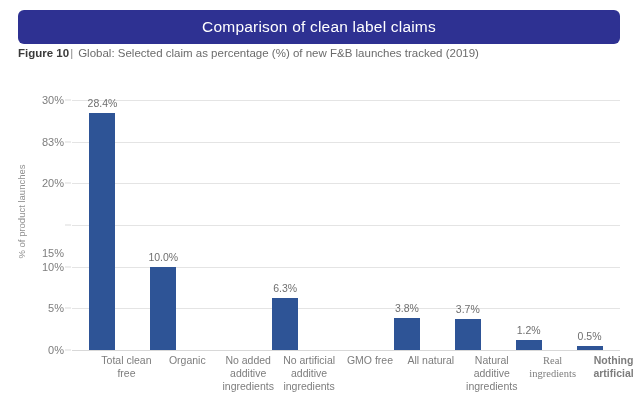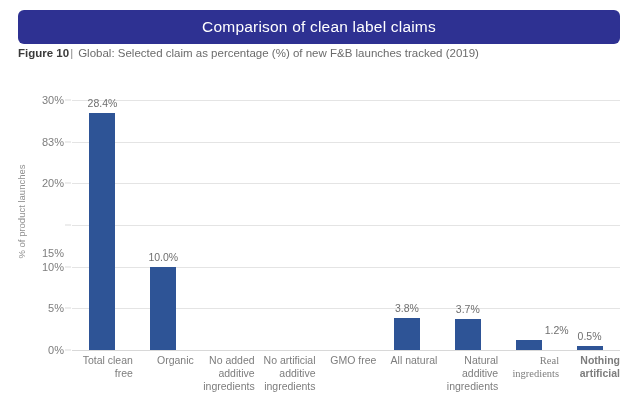--- a/index.html
+++ b/index.html
@@ -152,24 +152,25 @@
   .xlabels {
     position: absolute;
     left: 72px;
     top: 266px;
     width: 548px;
     height: 52px;
   }
   .xlabel {
     position: absolute;
     top: 0;
-    text-align: right;
+    text-align: center;
     font-size: 10.5px;
     line-height: 13px;
     color: #7d7d7d;
+    margin-left: 24px;
   }
 </style>
 </head>
 <body>
 
 <div class="banner">
   <span class="banner-title">Comparison of clean label claims</span>
 </div>
 
 <div class="caption">
@@ -206,31 +207,35 @@
       </div>
     <div class="bars" id="bars">
         <div class="bar-slot" style="left: 0px; width: 60.8889px;">
           <div class="bar" title="Total clean label: 28.4%" style="height: 236.667px; background: rgb(46, 84, 150);"></div>
           <div class="bar-value" style="bottom: 240.667px;">28.4%</div>
         </div>
         <div class="bar-slot" style="left: 60.8889px; width: 60.8889px;">
           <div class="bar" title="Organic: 10.0%" style="height: 83.3333px; background: rgb(46, 84, 150);"></div>
           <div class="bar-value" style="bottom: 87.3333px;">10.0%</div>
         </div>
+        <div class="bar-slot" style="left: 182.667px; width: 60.8889px;">
+          <div class="bar" title="No artificial additive ingredients: 6.3%" style="height: 52.5px; background: rgb(46, 84, 150);"></div>
+          <div class="bar-value" style="bottom: 56.5px;">6.3%</div>
+        </div>
         <div class="bar-slot" style="left: 304.444px; width: 60.8889px;">
           <div class="bar" title="All natural: 3.8%" style="height: 31.6667px; background: rgb(46, 84, 150);"></div>
           <div class="bar-value" style="bottom: 35.6667px;">3.8%</div>
         </div>
         <div class="bar-slot" style="left: 365.333px; width: 60.8889px;">
           <div class="bar" title="Natural additive ingredients: 3.7%" style="height: 30.8333px; background: rgb(46, 84, 150);"></div>
           <div class="bar-value" style="bottom: 34.8333px;">3.7%</div>
         </div>
         <div class="bar-slot" style="left: 426.222px; width: 60.8889px;">
           <div class="bar" title="Real ingredients: 1.2%" style="height: 10px; background: rgb(46, 84, 150);"></div>
-          <div class="bar-value" style="bottom: 14px; margin-left: 28px;">1.2%</div>
+          <div class="bar-value" style="bottom: 14px;">1.2%</div>
         </div>
         <div class="bar-slot" style="left: 487.111px; width: 60.8889px;">
           <div class="bar" title="Nothing artificial: 0.5%" style="height: 4.16667px; background: rgb(46, 84, 150);"></div>
           <div class="bar-value" style="bottom: 8.16667px;">0.5%</div>
         </div>
       </div>
   </div>
 
   <div class="xlabels" id="xlabels">
       <div class="xlabel" style="left: 0px; width: 60.8889px;">

